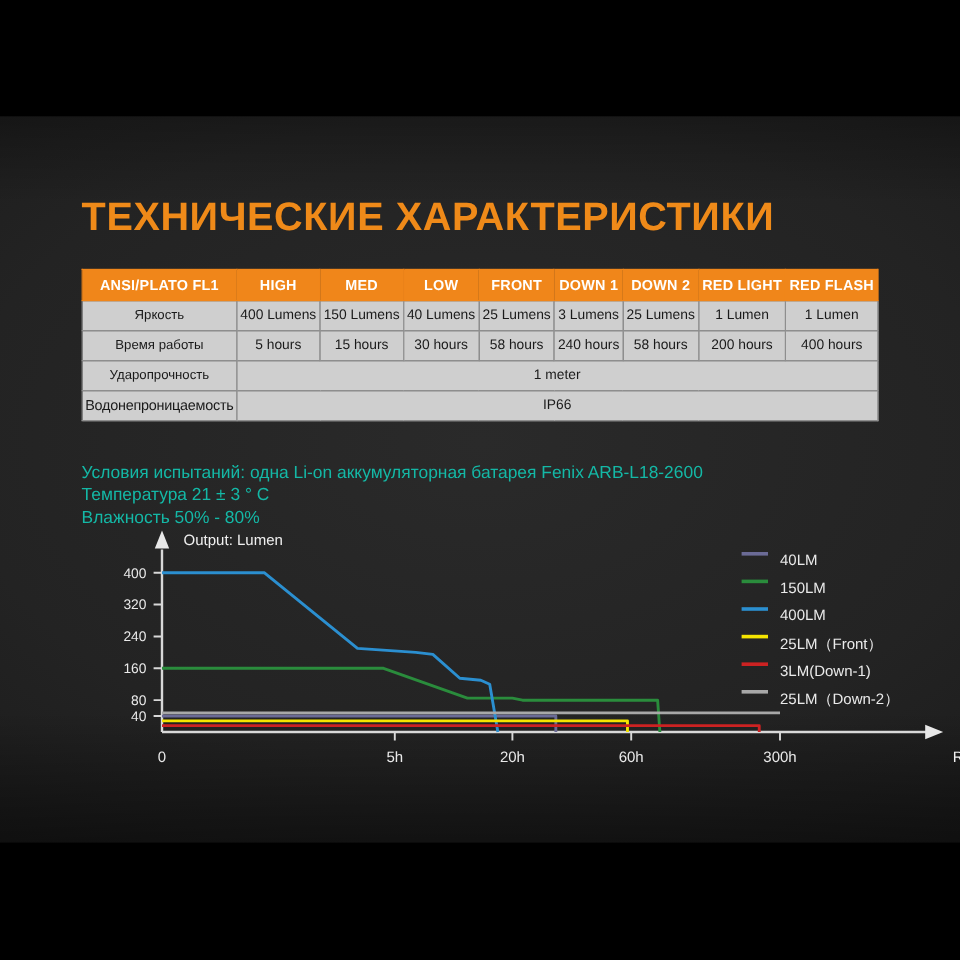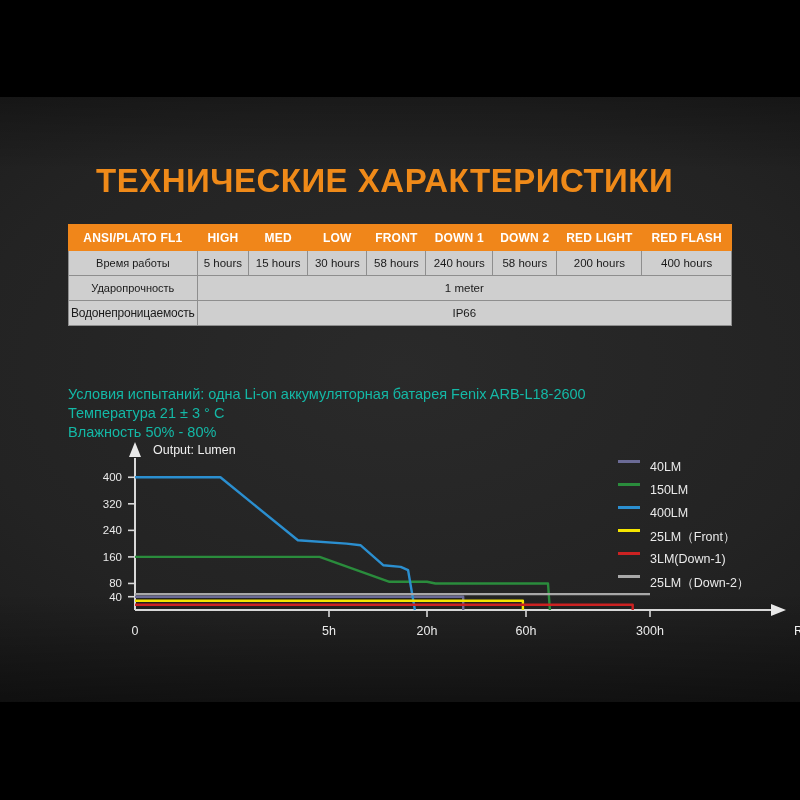--- a/index.html
+++ b/index.html
@@ -30,21 +30,20 @@
   }
 
   
   #title {
     position:absolute; left:68px; top:162px;
     font-size:33px; font-weight:bold;
     color:#ef8a19;
     letter-spacing:.5px;
     white-space:nowrap;
     z-index:3;
-    margin-left:28px;
   }
 
   
   #spec-table {
     position:absolute; left:68px; top:224px;
     width:664px;
     border-collapse:collapse;
     z-index:3;
   }
   #spec-table td, #spec-table th {
@@ -134,20 +133,31 @@
           <th>MED</th>
           <th>LOW</th>
           <th>FRONT</th>
           <th>DOWN 1</th>
           <th>DOWN 2</th>
           <th>RED LIGHT</th>
           <th>RED FLASH</th>
         </tr>
     </thead>
     <tbody id="tbody">
+        <tr>
+          <td class="rowhead">Яркость</td>
+          <td>400 Lumens</td>
+          <td>150 Lumens</td>
+          <td>40 Lumens</td>
+          <td>25 Lumens</td>
+          <td>3 Lumens</td>
+          <td>25 Lumens</td>
+          <td>1 Lumen</td>
+          <td>1 Lumen</td>
+        </tr>
         <tr>
           <td class="rowhead">Время работы</td>
           <td>5 hours</td>
           <td>15 hours</td>
           <td>30 hours</td>
           <td>58 hours</td>
           <td>240 hours</td>
           <td>58 hours</td>
           <td>200 hours</td>
           <td>400 hours</td>

